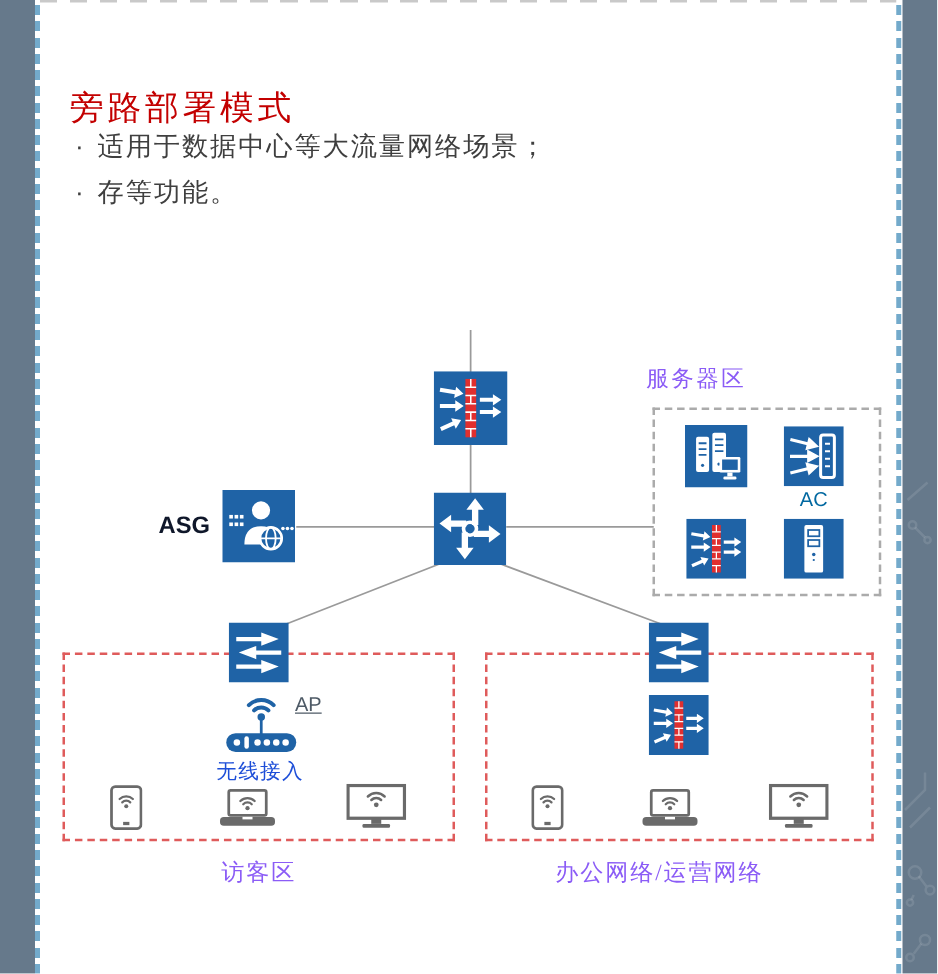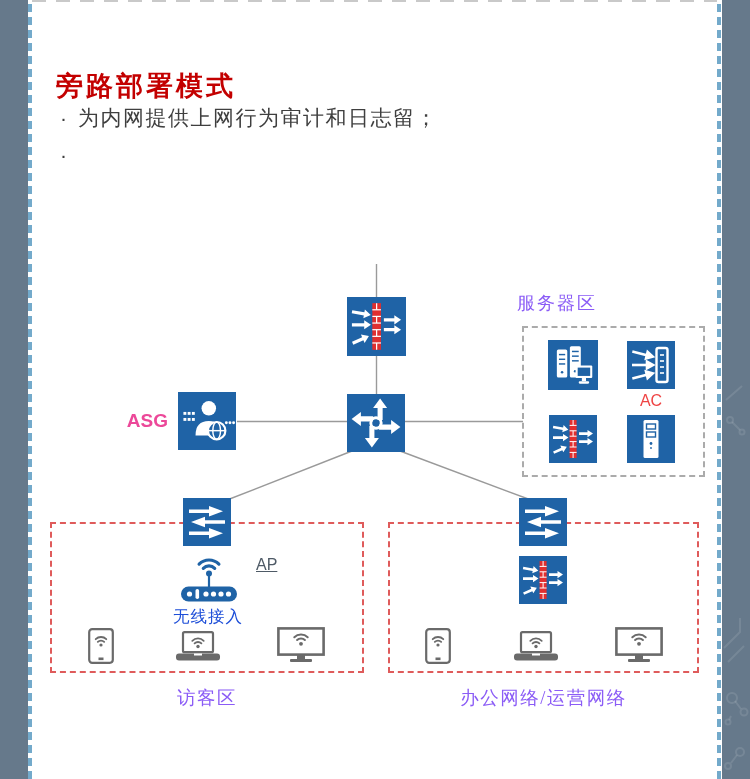--- a/index.html
+++ b/index.html
@@ -5,32 +5,32 @@
   html,body{margin:0;padding:0;background:#fff;}
   .page{position:relative;width:750px;height:779px;background:#ffffff;overflow:hidden;
         font-family:"Liberation Sans","DejaVu Sans",sans-serif;}
   .sidebar{position:absolute;top:0;width:28px;height:779px;background:#66798B;}
   .sidebar.left{left:0;} .sidebar.right{left:722px;}
   .side-dash{position:absolute;top:4px;width:4px;height:775px;
         background:repeating-linear-gradient(to bottom,#73AACB 0 8px,transparent 8px 13px);}
   .side-dash.left{left:28px;} .side-dash.right{left:717px;}
   .top-dash{position:absolute;left:32px;top:0;width:685px;height:2px;
         background:repeating-linear-gradient(to right,#C9C9C9 0 14px,transparent 14px 24px);}
-  .title{position:absolute;left:56px;top:50px;font-size:27px;font-weight:700;
+  .title{position:absolute;left:56px;top:50px;font-size:27px;font-weight:400;
         letter-spacing:3px;color:#C30000;}
   .bullets{position:absolute;left:60px;top:99px;width:645px;margin:0;padding:0;list-style:none;
         font-size:21px;line-height:37px;letter-spacing:1.5px;color:#3F3F3F;}
   .bullets li{position:relative;padding-left:18px;}
   .bullets .dot{position:absolute;left:0;top:0;}
   .bullets .bl{display:block;}
   .tile{position:absolute;}
   .tile svg{display:block;width:100%;height:100%;}
   .lbl{position:absolute;color:#8b5cf6;}
   .zone-label{font-size:18.5px;letter-spacing:1.5px;text-align:center;font-family:Liberation Serif, serif;}
-  .asg-label{font-size:19px;font-weight:700;color:#ec4899;text-align:right;}
+  .asg-label{font-size:19px;font-weight:700;color:#0f172a;text-align:right;}
   .small-label{font-size:16px;color:#4E5A66;}
   .server-box{position:absolute;left:522px;top:326px;width:183px;height:151px;
         border:2px dashed #ABABAB;box-sizing:border-box;z-index:1;}
   .red-box{position:absolute;top:522px;height:151px;border:2px dashed #DF5B5B;
         box-sizing:border-box;z-index:1;}
   .red-box.visitor{left:50px;width:314px;} .red-box.office{left:388px;width:311px;}
   .connectors{position:absolute;left:0;top:0;width:750px;height:779px;z-index:2;pointer-events:none;}
   .z3{z-index:3;}
   .cloud-text{position:absolute;left:0;top:0;width:100%;height:60px;display:flex;
         align-items:center;justify-content:center;color:#fff;font-weight:700;
@@ -64,24 +64,25 @@
     </svg>
   </div>
   <div class="side-dash left"></div>
   <div class="side-dash right"></div>
   <div class="top-dash"></div>
 
   <h1 class="title">旁路部署模式</h1>
   <ul class="bullets">
     <li>
       <span class="dot">·</span>
-      <span class="bl">为内网提供上网行为审计和日志留；</span>
+      <span class="bl">适用于数据中心等大流量网络场景；</span>
     </li>
     <li>
       <span class="dot">·</span>
+      <span class="bl">存等功能。</span>
     </li>
   </ul>
 
   <div class="server-box"></div>
   <div class="red-box visitor"></div>
   <div class="red-box office"></div>
 
   <svg class="connectors">
     <g stroke="#9A9A9A" stroke-width="1.4">
       <line x1="376.5" y1="264" x2="376.5" y2="298"></line>
@@ -206,21 +207,21 @@
           </g>
         <line x1="5" y1="24" x2="20" y2="24"></line>
           <path d="M20 20.7 l6 3.3 l-6 3.3 z"></path>
         <g transform="rotate(-14 15 35)">
             <line x1="5" y1="35" x2="20" y2="35"></line>
             <path d="M20 31.7 l6 3.3 l-6 3.3 z"></path>
           </g>
       </g>
     </svg>
   </div>
-  <div class="lbl" style="left:627px;top:392px;width:48px;text-align:center;font-size:16px;color:#ef4444;">AC</div>
+  <div class="lbl" style="left:627px;top:392px;width:48px;text-align:center;font-size:16px;color:#0369a1;">AC</div>
 
   <div class="tile z3" style="left:549px;top:415px;width:48px;height:48px;">
     <svg viewBox="0 0 48 48">
       <rect width="48" height="48" fill="#1F63A6"></rect>
       <rect x="20.6" y="5" width="7" height="38" fill="#E02F2F"></rect>
       <g stroke="#fff" stroke-width="1">
         <line x1="20.6" y1="10.4" x2="27.6" y2="10.4"></line>
           <line x1="20.6" y1="15.8" x2="27.6" y2="15.8"></line>
         <line x1="20.6" y1="21.2" x2="27.6" y2="21.2"></line>
           <line x1="20.6" y1="26.6" x2="27.6" y2="26.6"></line>
@@ -315,21 +316,21 @@
       <g fill="#fff">
         <circle cx="9.5" cy="44" r="2.6"></circle>
           <rect x="15.5" y="39" width="3.6" height="10" rx="1.8"></rect>
         <circle cx="26" cy="44" r="2.6"></circle>
           <circle cx="33.5" cy="44" r="2.6"></circle>
         <circle cx="41" cy="44" r="2.6"></circle>
           <circle cx="48.5" cy="44" r="2.6"></circle>
       </g>
     </svg>
   </div>
-  <div class="lbl small-label" style="left:256px;top:556px;text-decoration:underline;">AP</div>
+  <div class="lbl small-label" style="left:236px;top:556px;text-decoration:underline;">AP</div>
   <div class="lbl" style="left:50px;top:606px;width:316px;text-align:center;font-size:16.5px;letter-spacing:1px;color:#1d4ed8;">无线接入</div>
 
   <div class="tile z3" style="left:88px;top:628px;width:26px;height:36px;">
     <svg viewBox="0 0 26 36">
       <rect x="1.2" y="1.2" width="23.6" height="33.6" rx="3" fill="#fff" stroke="#6A6A6A" stroke-width="2.2"></rect>
       <g stroke="#6A6A6A" stroke-width="1.8" fill="none" stroke-linecap="round">
         <path d="M7.7 11.2 A7.5 7.5 0 0 1 18.3 11.2"></path>
           <path d="M9.8 13.9 A4.5 4.5 0 0 1 16.2 13.9"></path>
       </g>
       <circle cx="13" cy="17" r="1.6" fill="#6A6A6A"></circle>
@@ -390,15 +391,15 @@
       <rect x="1.4" y="1.4" width="45.2" height="26.2" fill="#fff" stroke="#6A6A6A" stroke-width="2.6"></rect>
       <g stroke="#6A6A6A" stroke-width="2" fill="none" stroke-linecap="round">
         <path d="M17.3 10.2 A9.5 9.5 0 0 1 30.7 10.2"></path>
           <path d="M20.1 13 A5.5 5.5 0 0 1 27.9 13"></path>
       </g>
       <circle cx="24" cy="16.8" r="1.9" fill="#6A6A6A"></circle>
       <rect x="20" y="27.6" width="8" height="4.5" fill="#6A6A6A"></rect>
       <rect x="13" y="32.1" width="22" height="3" rx="1" fill="#6A6A6A"></rect>
     </svg>
   </div>
-  <div class="lbl zone-label" style="left:388px;top:685px;width:311px;text-align:center;">办公网络/运营网络</div>
+  <div class="lbl zone-label" style="left:372px;top:685px;width:311px;text-align:center;">办公网络/运营网络</div>
 
 </div>
 
 </body></html>

